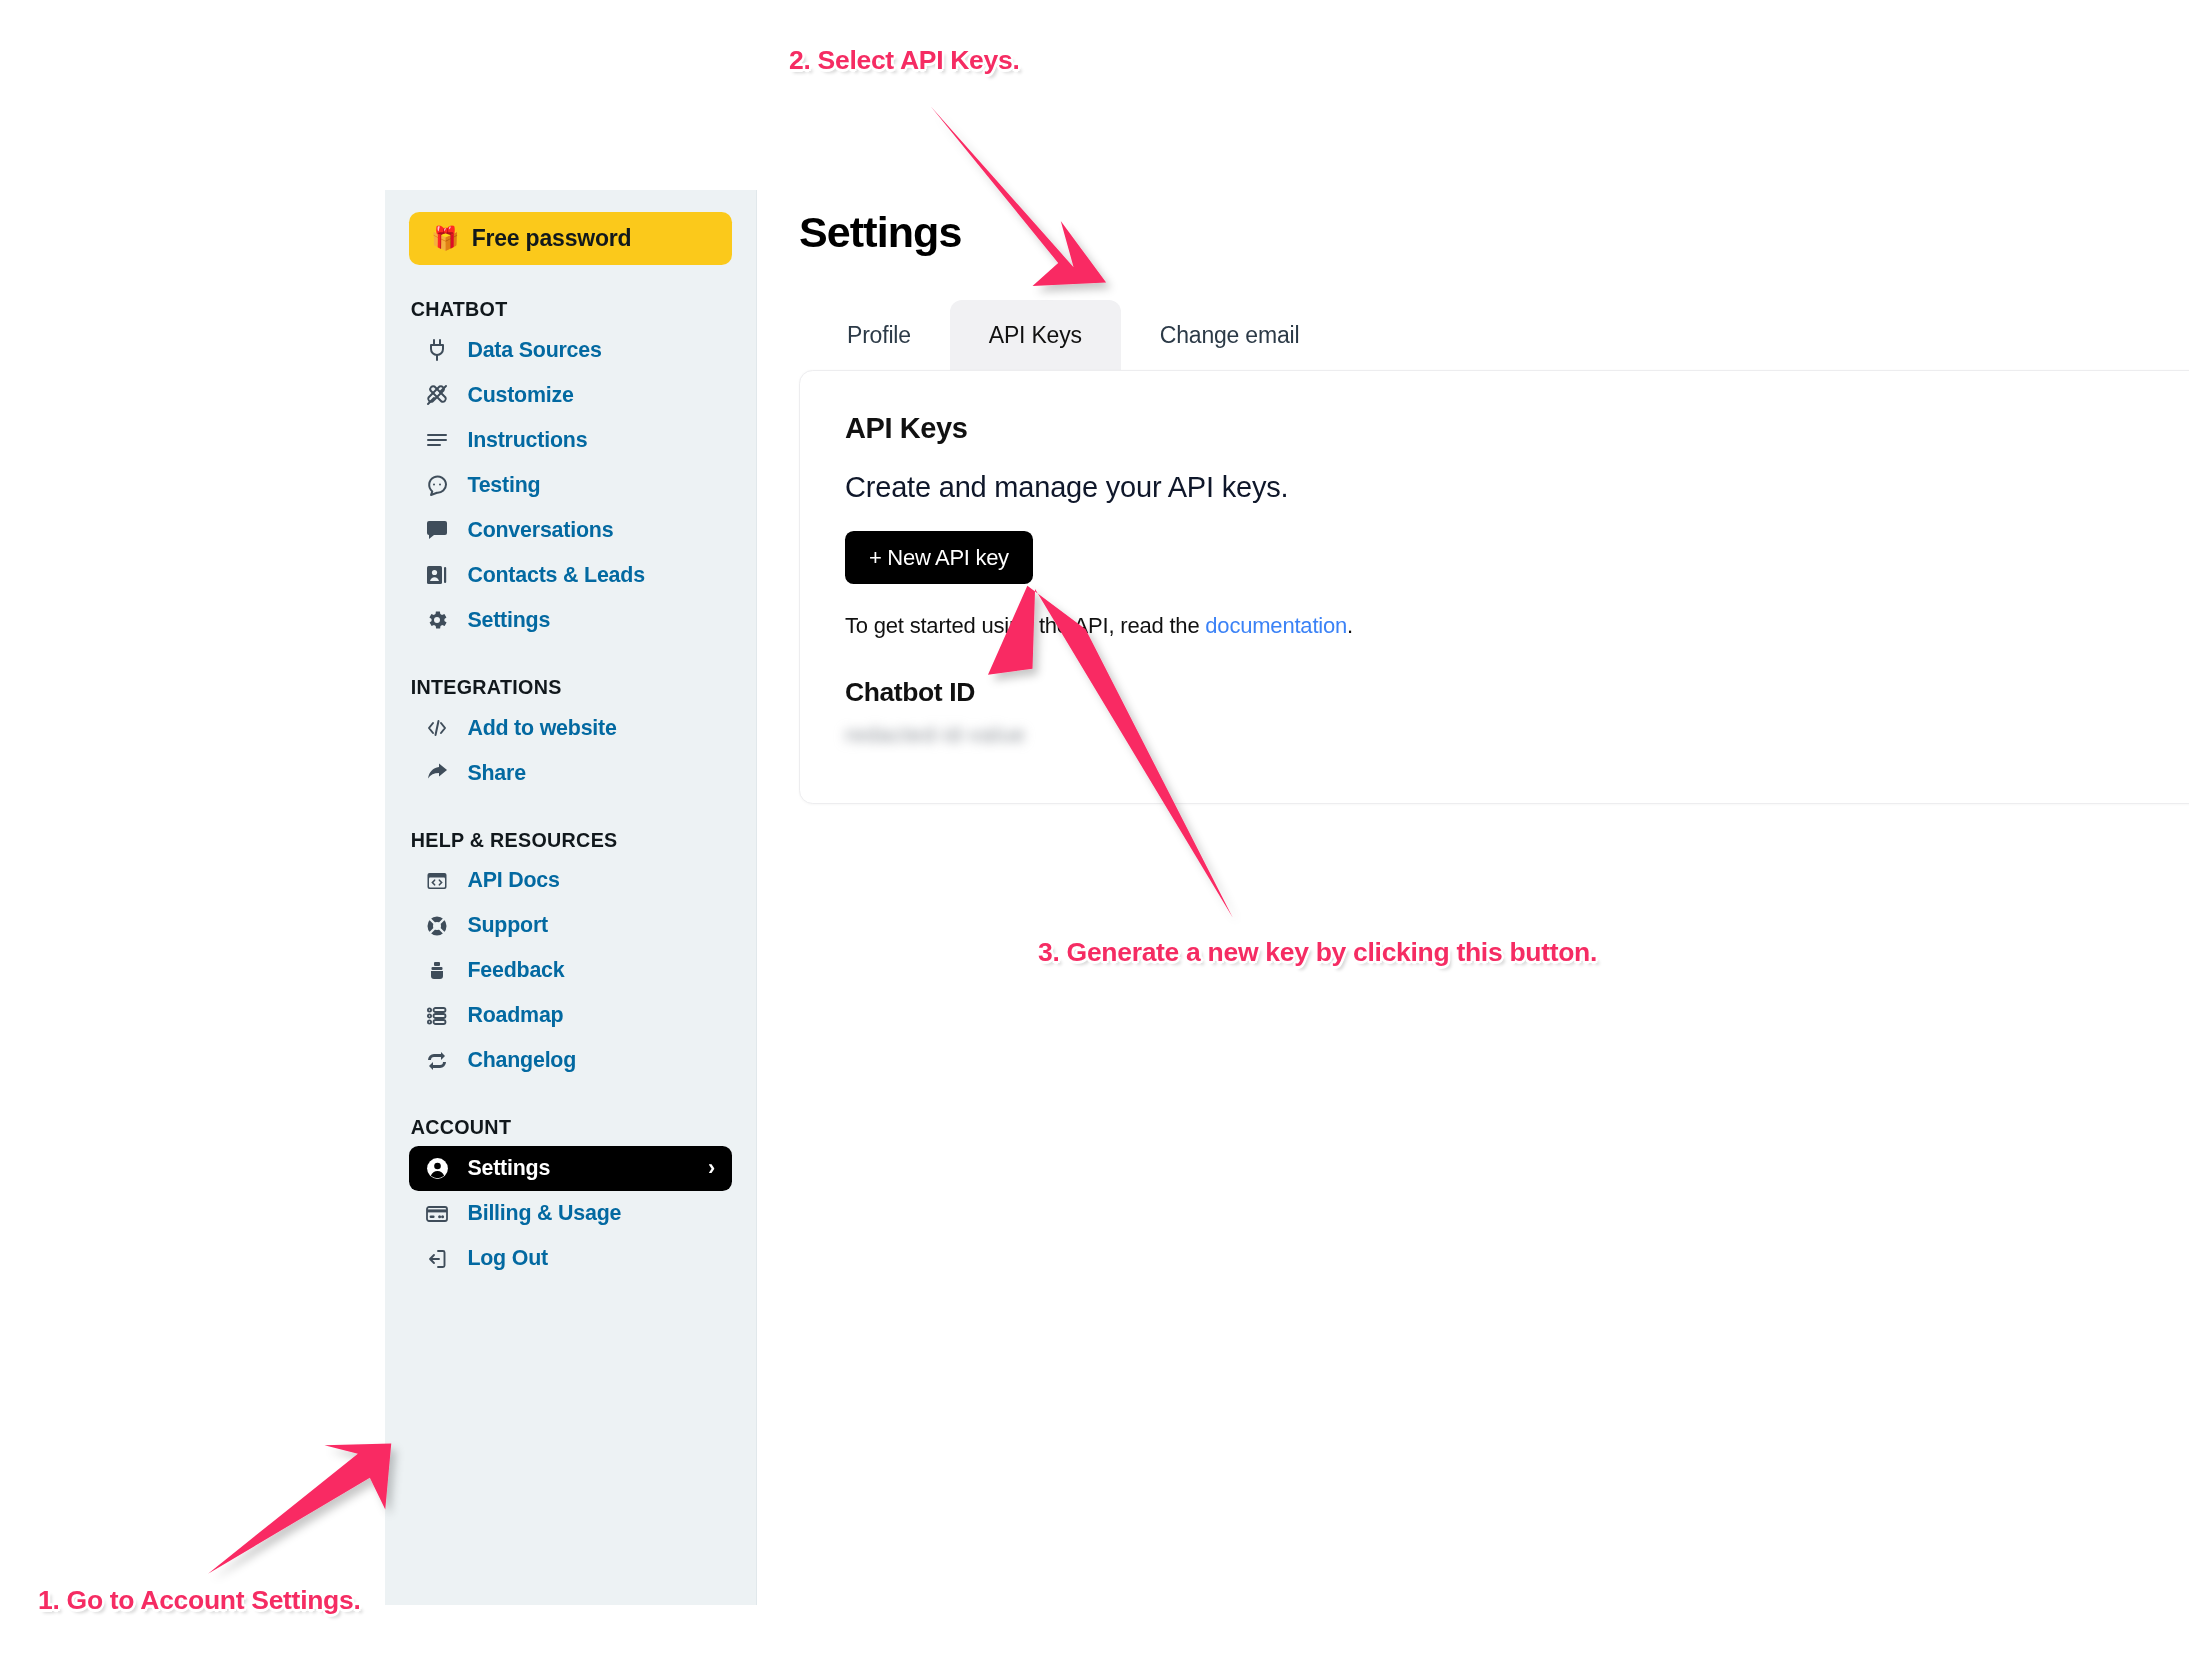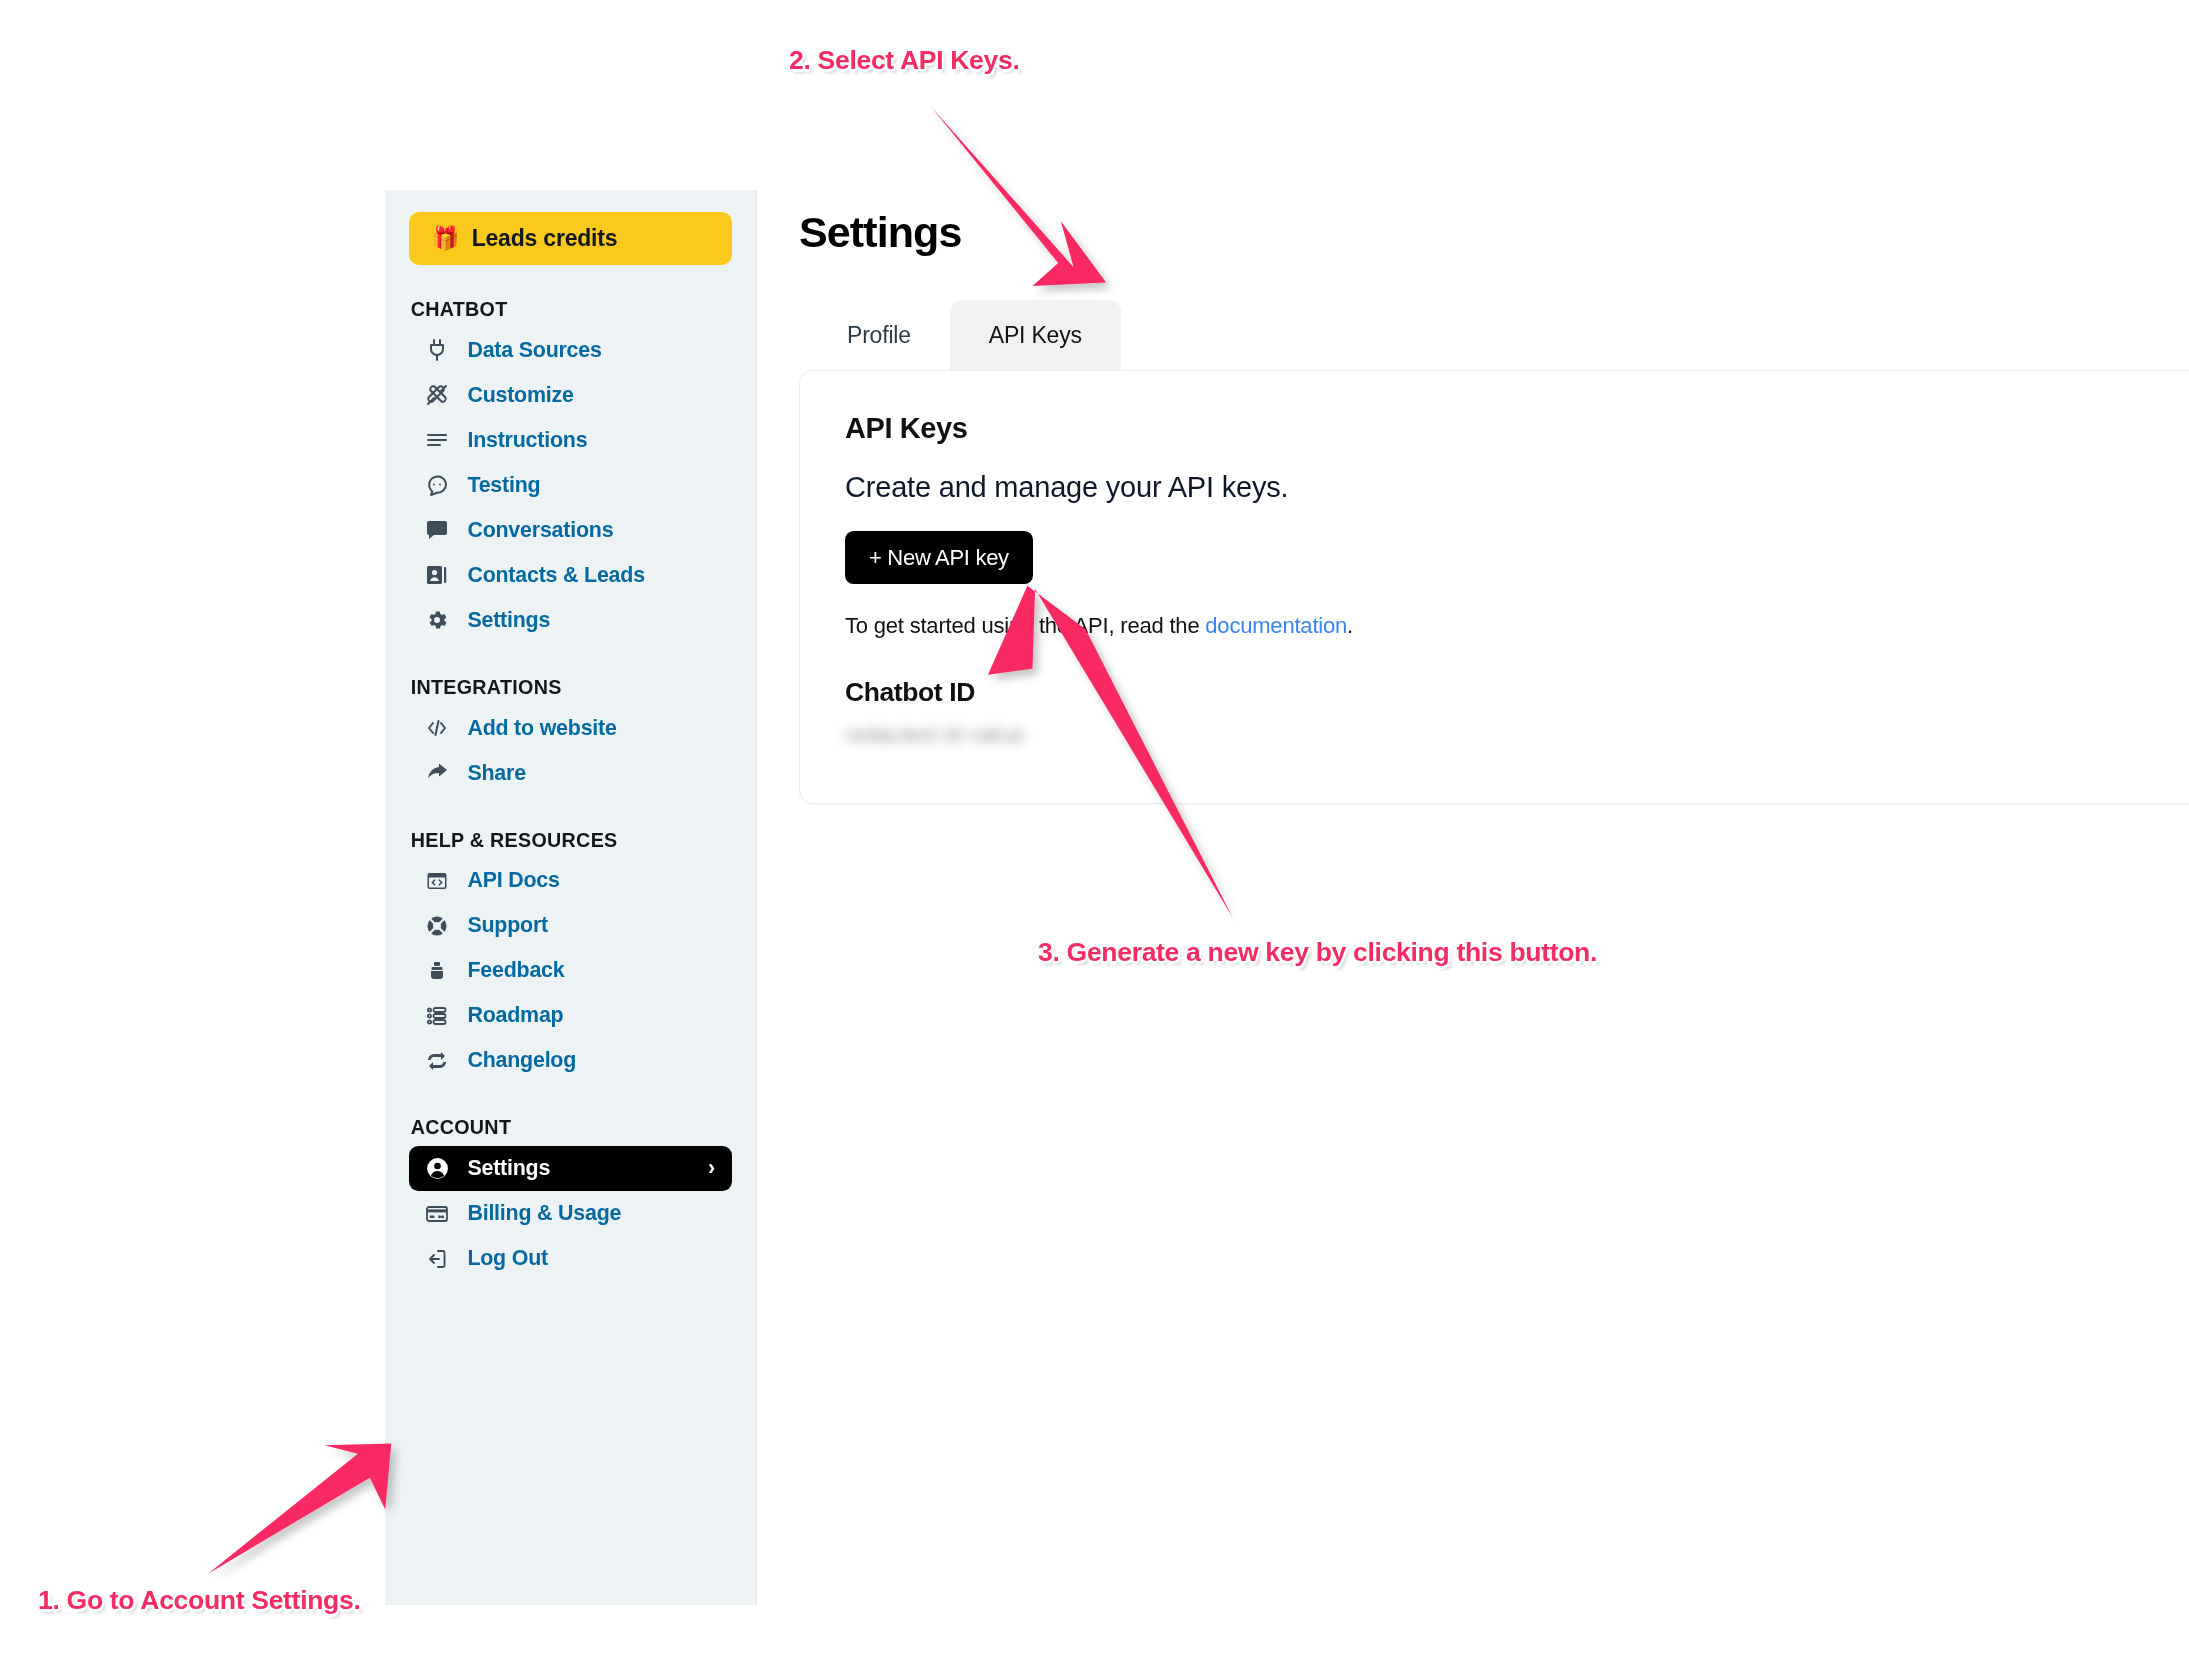--- a/index.html
+++ b/index.html
@@ -235,21 +235,21 @@
     pointer-events: none;
   }
 </style>
 </head>
 <body>
 
 <div id="sidebar">
 
   <div class="free-credits">
     <span class="gift">🎁</span>
-    <span class="fc-label">Leads credits</span>
+    <span class="fc-label">Free password</span>
   </div>
 
   <div class="nav-section-title">CHATBOT</div>
 
   <div class="nav-item">
     <span class="nav-ico">
       <svg width="24" height="24" viewBox="0 0 24 24" fill="none" stroke="currentColor" stroke-width="2" stroke-linecap="round" stroke-linejoin="round">
           <path d="M9 2v5M15 2v5M6 7h12v4a6 6 0 0 1-6 6 6 6 0 0 1-6-6z"></path>
           <path d="M12 17v5"></path>
         </svg>
@@ -436,20 +436,21 @@
 
 </div>
 
 <div id="main">
 
   <div id="page-title">Settings</div>
 
   <div id="tabs">
     <div class="tab">Profile</div>
     <div class="tab active">API Keys</div>
+    <div class="tab">Change email</div>
   </div>
 
   <div id="card">
     <div id="card-title">API Keys</div>
     <div id="card-sub">Create and manage your API keys.</div>
     <button id="new-key-btn">+ New API key</button>
     <div id="doc-line"><span>To get started using the API, read the </span><a href="#">documentation</a><span>.</span></div>
     <div id="chatbot-id-title">Chatbot ID</div>
     <div id="chatbot-id-value">redacted-id-value</div>
   </div>

